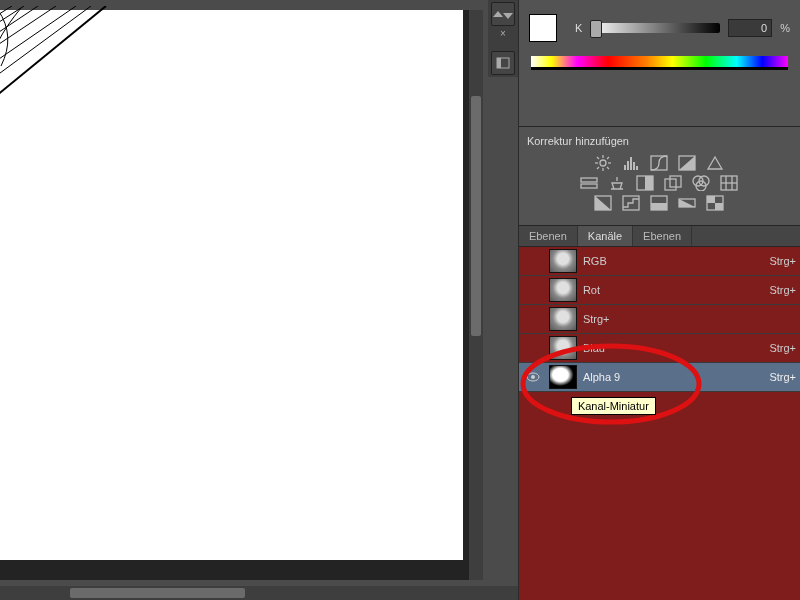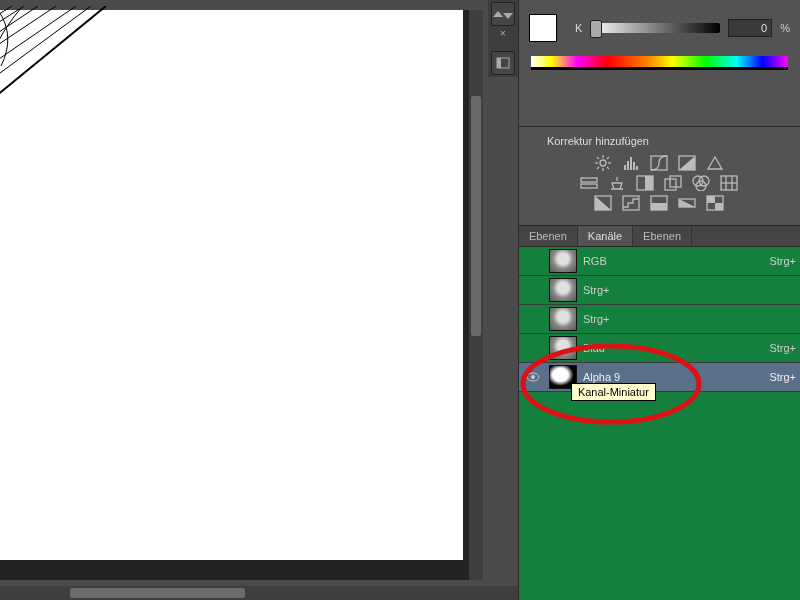--- a/index.html
+++ b/index.html
@@ -27,41 +27,41 @@
 .slider .hnd{position:absolute;left:0;top:-3px;width:10px;height:16px;background:#aaa;border:1px solid #222;border-radius:2px}
 .valbox{width:38px;height:16px;background:#3a3a3a;border:1px solid #222;color:#ddd;text-align:right;padding-right:4px;line-height:16px}
 .hue{height:14px;margin:14px 2px 0;background:linear-gradient(to right,#fff 0%,#ff0 8%,#f0f 18%,#f00 30%,#ff8000 45%,#ff0 55%,#0f0 68%,#0ff 80%,#00f 90%,#f0f 100%)}
 .hue::after{content:"";display:block;height:3px;background:#000;position:relative;top:11px}
 
 .korr{border-bottom:1px solid #262626}
 .tabrow{display:flex;background:#454545;border-bottom:1px solid #262626}
 .tab{padding:4px 10px;color:#bbb;border-right:1px solid #333;cursor:default}
 .tab.active{background:#535353;color:#ddd}
 .korr .body{padding:6px 8px 10px}
-.korr .title{margin:2px 0 8px 20px;color:#ddd}
+.korr .title{margin:2px 0 8px 0;color:#ddd}
 .iconrow{display:flex;gap:10px;justify-content:center;margin:4px 0}
 .adjicon{width:18px;height:16px;display:block}
 .adjicon svg{width:18px;height:16px}
 .adjicon path,.adjicon rect,.adjicon circle,.adjicon polygon,.adjicon line{stroke:#bbb;stroke-width:1.3;fill:none}
 .adjicon .f{fill:#bbb;stroke:none}
 
 .chans{flex:1;display:flex;flex-direction:column}
-.chanlist{flex:1;background:#15803d;position:relative;overflow:hidden}
+.chanlist{flex:1;background:#7f1d1d;position:relative;overflow:hidden}
 .chrow{display:flex;align-items:center;height:28px;border-bottom:1px solid #3a3a3a;padding-left:4px;position:relative}
 .chrow .eye{width:20px;height:16px;display:flex;justify-content:center;align-items:center}
 .chrow .eye svg{width:14px;height:10px}
 .chrow .thumb{width:26px;height:22px;margin:0 6px;background:#bcbcbc;border:1px solid #111;position:relative;overflow:hidden}
 .chrow .thumb .face{position:absolute;inset:0;background:radial-gradient(circle at 50% 40%, #e0e0e0 30%, #888 55%, #555 100%)}
 .chrow .thumb.alpha{background:#000}
 .chrow .thumb.alpha .shape{position:absolute;inset:0;background:radial-gradient(ellipse at 40% 40%, #fff 35%, #000 60%)}
 .chrow .name{flex:1;color:#ccc}
 .chrow .short{color:#ccc;margin-right:4px}
 .chrow.sel{background:#5a6f8a}
 .chrow.sel .name,.chrow.sel .short{color:#eee}
-.tooltip{position:absolute;left:52px;top:136px;background:#ffffcc;color:#000;border:1px solid #000;padding:2px 6px;font-size:11px;z-index:5}
+.tooltip{position:absolute;left:52px;top:150px;background:#ffffcc;color:#000;border:1px solid #000;padding:2px 6px;font-size:11px;z-index:5}
 .anno{position:absolute;left:0;top:92px;width:200px;height:90px;z-index:4;pointer-events:none}
 .anno ellipse{fill:none;stroke:#d11;stroke-width:5}
 </style>
 </head>
 <body>
 
 <div class="app">
   <div class="left">
     <div class="canvas-wrap">
       <div class="canvas">
@@ -219,20 +219,21 @@
               <div class="face"></div>
             </div>
             <div class="name">RGB</div>
             <div class="short">Strg+</div>
           </div>
           <div class="chrow">
             <div class="eye"></div>
             <div class="thumb">
               <div class="face"></div>
             </div>
+            <div class="name">Rot</div>
             <div class="short">Strg+</div>
           </div>
           <div class="chrow">
             <div class="eye"></div>
             <div class="thumb">
               <div class="face"></div>
             </div>
             <div class="short">Strg+</div>
           </div>
           <div class="chrow">

